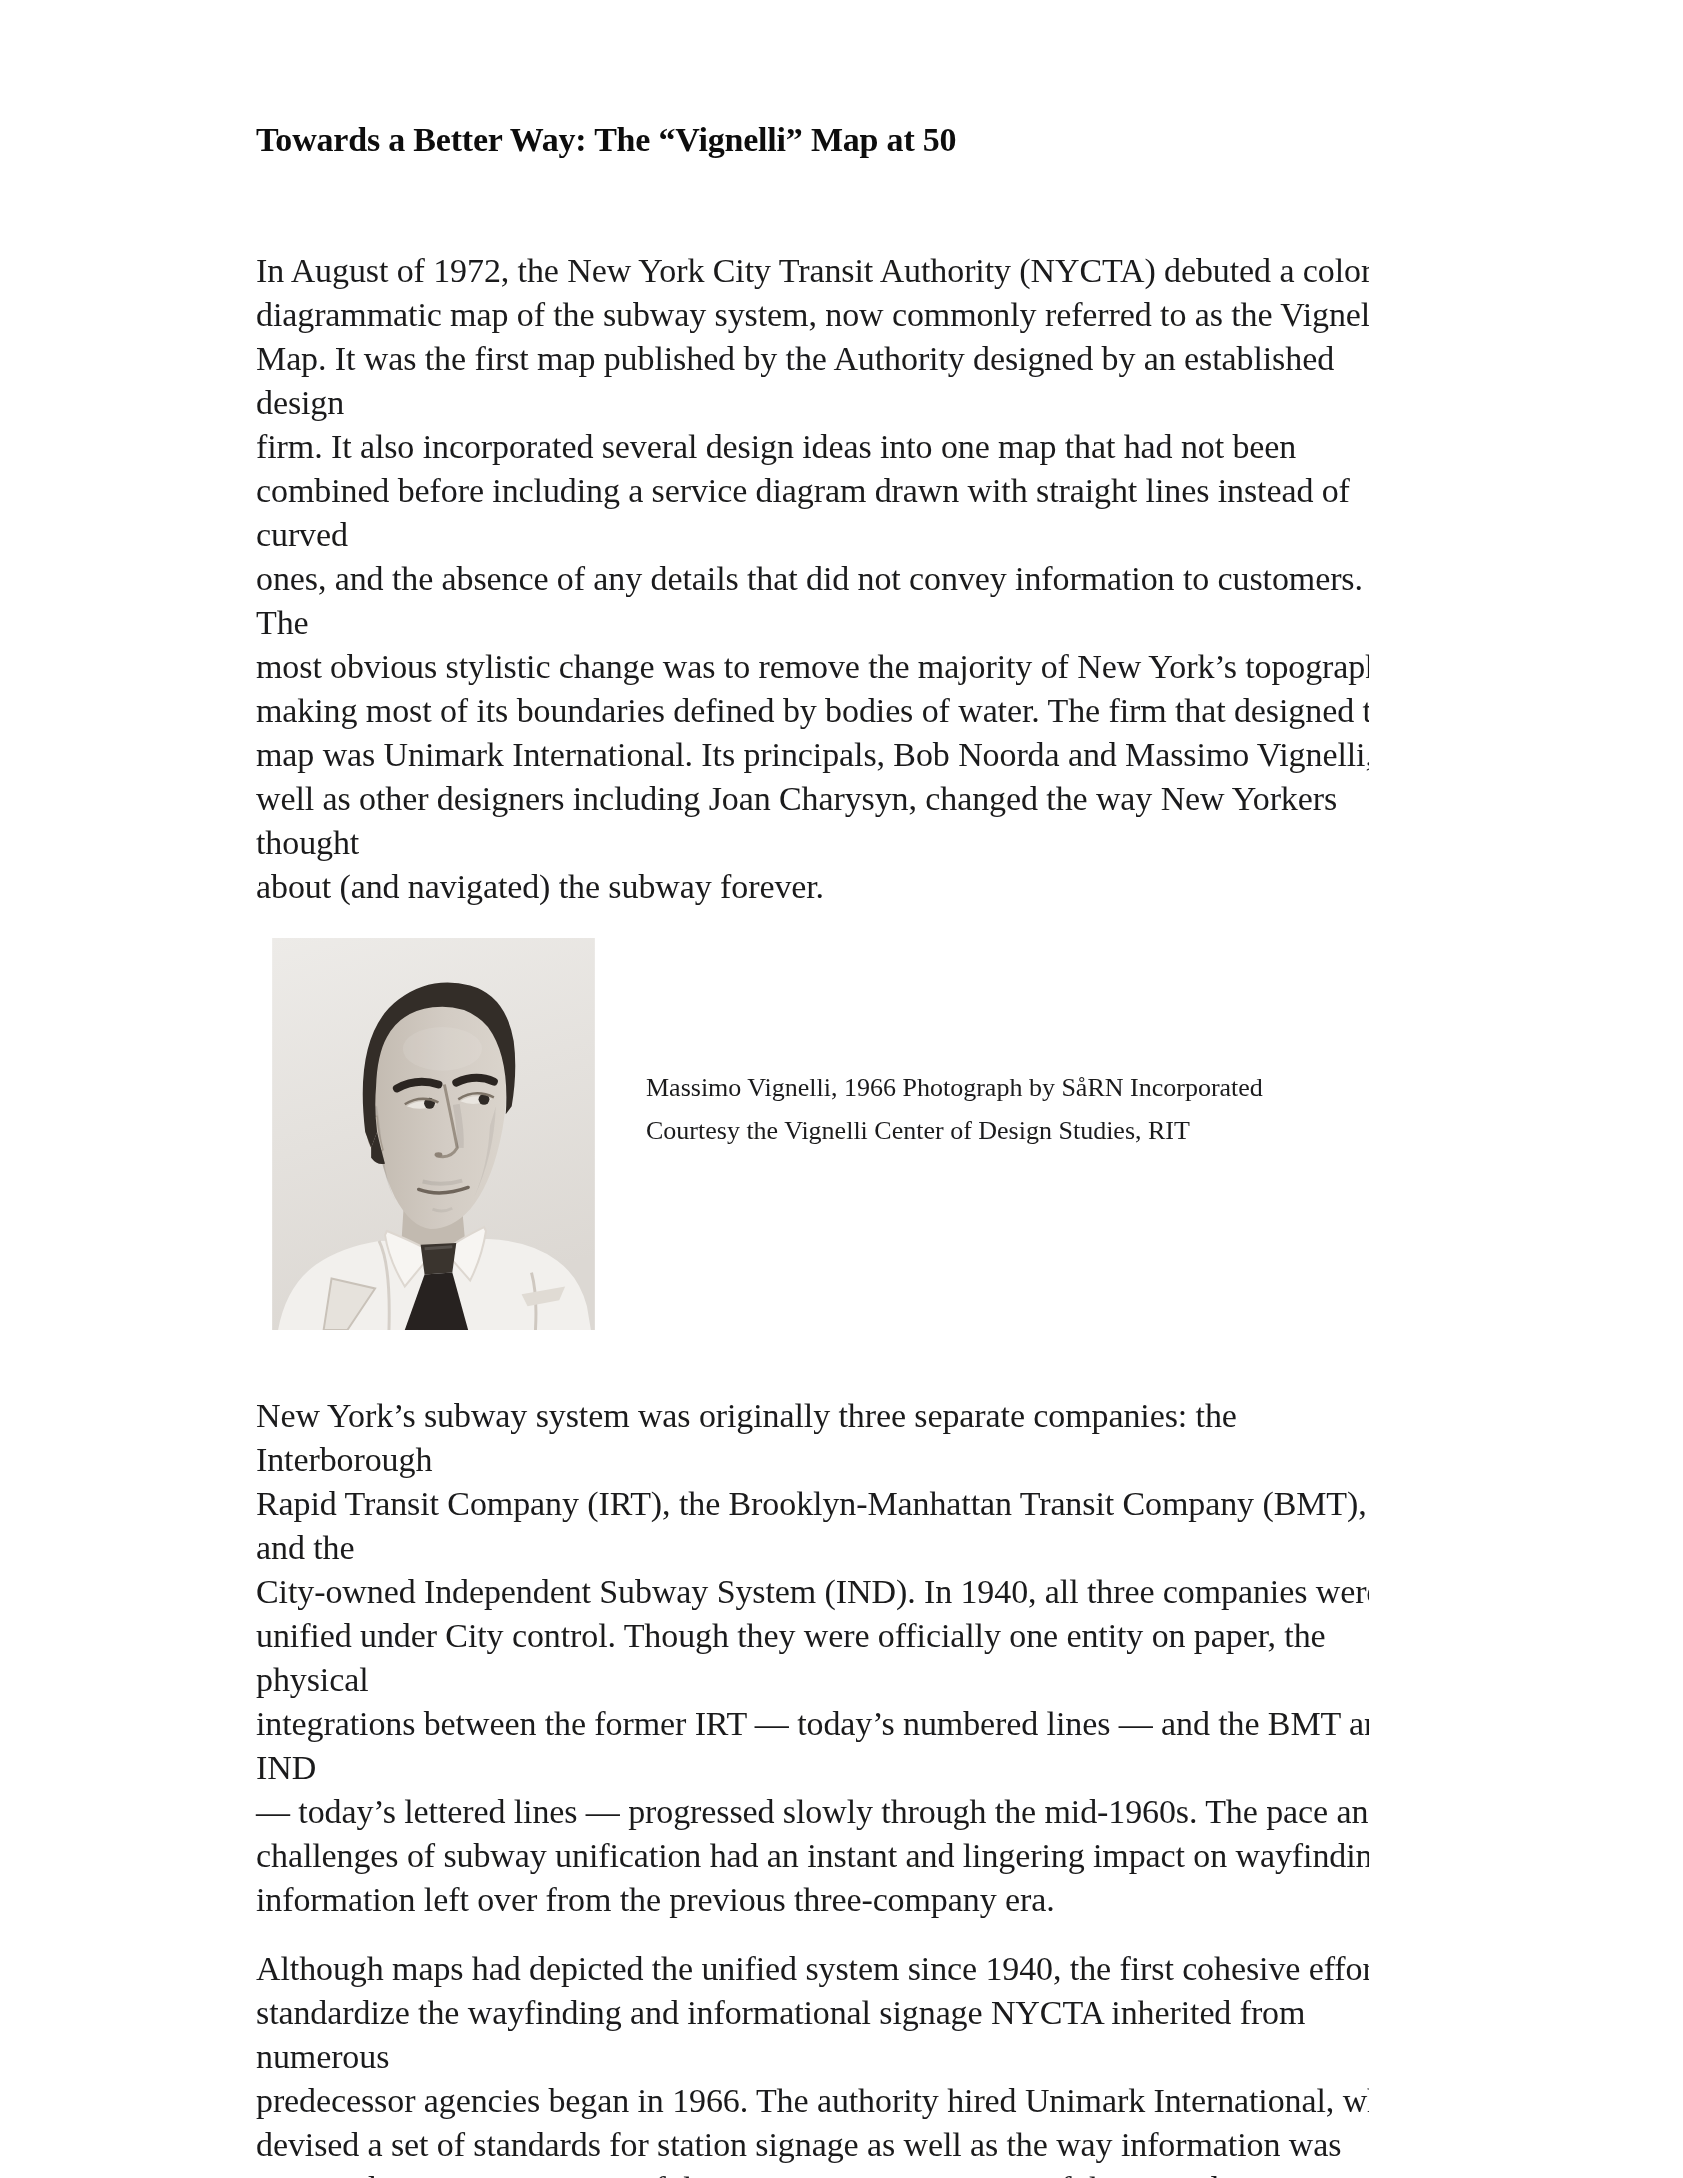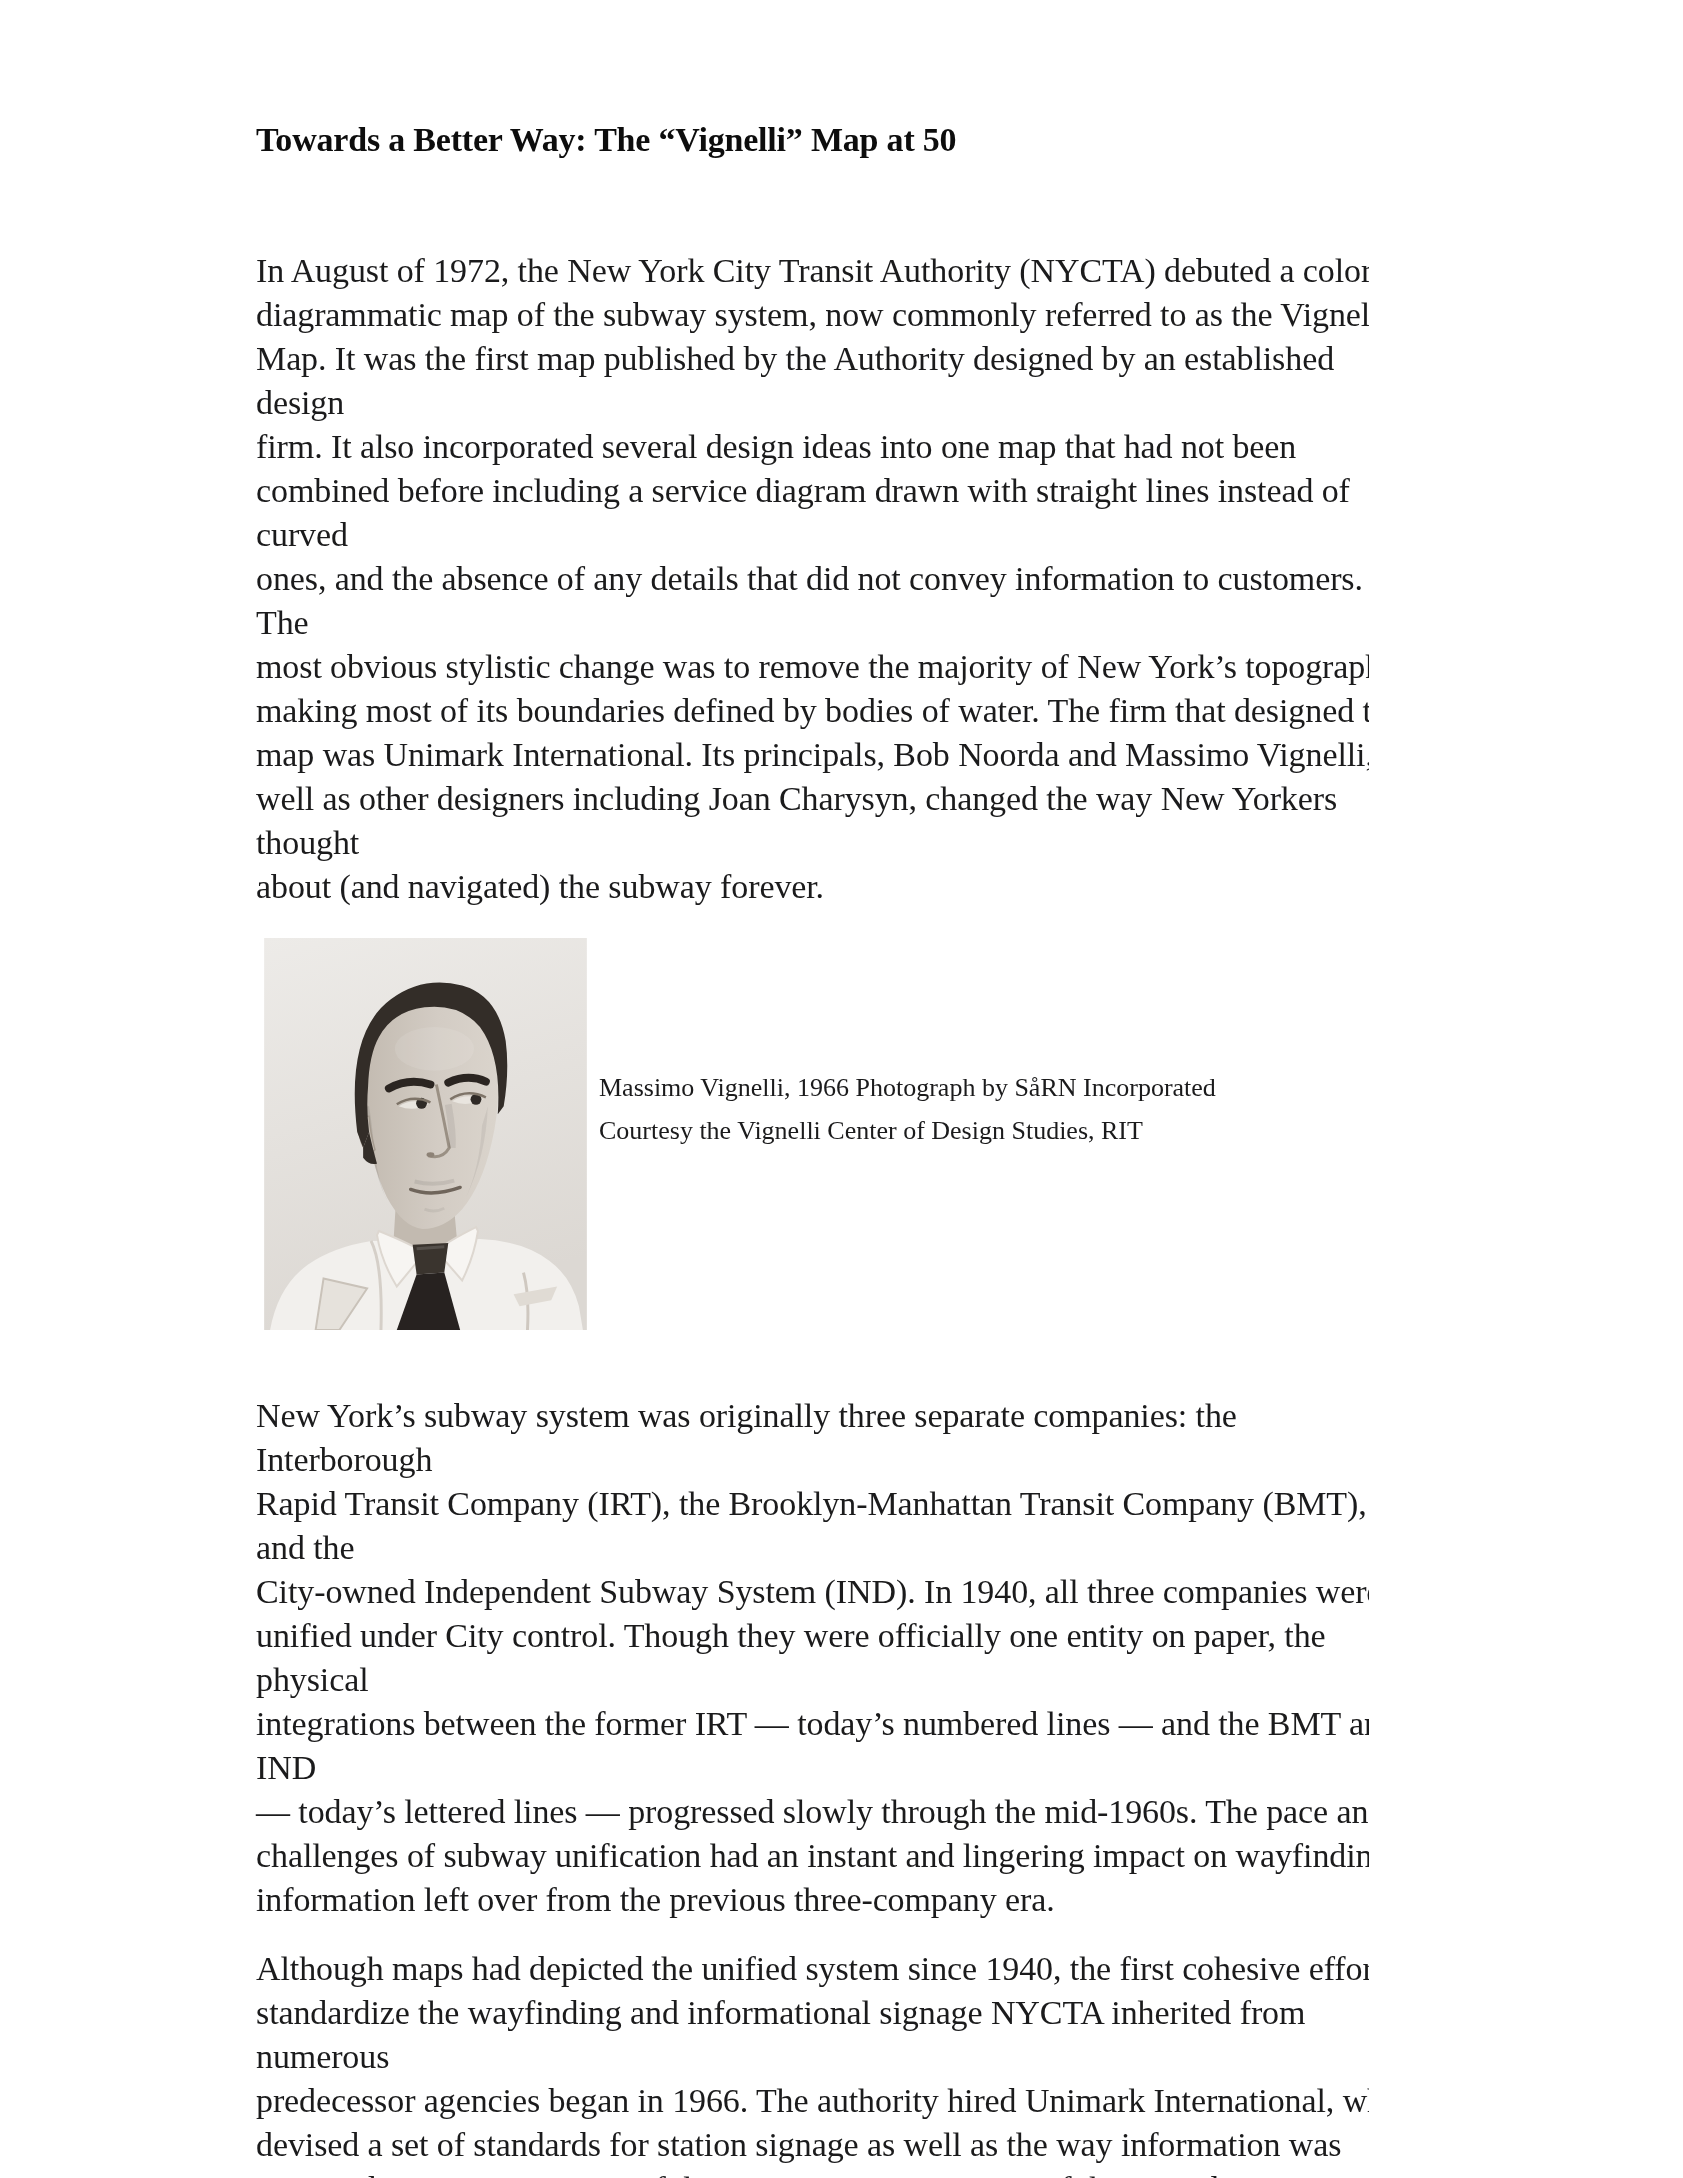--- a/index.html
+++ b/index.html
@@ -67,21 +67,21 @@
 Map. It was the first map published by the Authority designed by an established design
 firm. It also incorporated several design ideas into one map that had not been
 combined before including a service diagram drawn with straight lines instead of curved
 ones, and the absence of any details that did not convey information to customers. The
 most obvious stylistic change was to remove the majority of New York’s topography,
 making most of its boundaries defined by bodies of water. The firm that designed this
 map was Unimark International. Its principals, Bob Noorda and Massimo Vignelli, as
 well as other designers including Joan Charysyn, changed the way New Yorkers thought
 about (and navigated) the subway forever.</p>
 
-    <figure class="figure" style="margin-left:8px; margin-right:0;">
+    <figure class="figure" style="margin-left:16px; margin-right:0;gap:39px;">
       <svg class="photo" viewBox="0 0 326 396" role="img" aria-label="Black and white portrait photograph of Massimo Vignelli wearing a white coat and dark tie">
         <defs>
           <linearGradient id="pbg" x1="0" y1="0" x2="0.25" y2="1">
             <stop offset="0" stop-color="#edebe8"></stop>
             <stop offset="1" stop-color="#dcd8d3"></stop>
           </linearGradient>
           <linearGradient id="pface" x1="0" y1="0" x2="1" y2="0">
             <stop offset="0" stop-color="#c3bbb1"></stop>
             <stop offset="0.55" stop-color="#d3ccc4"></stop>
             <stop offset="1" stop-color="#dad4cc"></stop>

